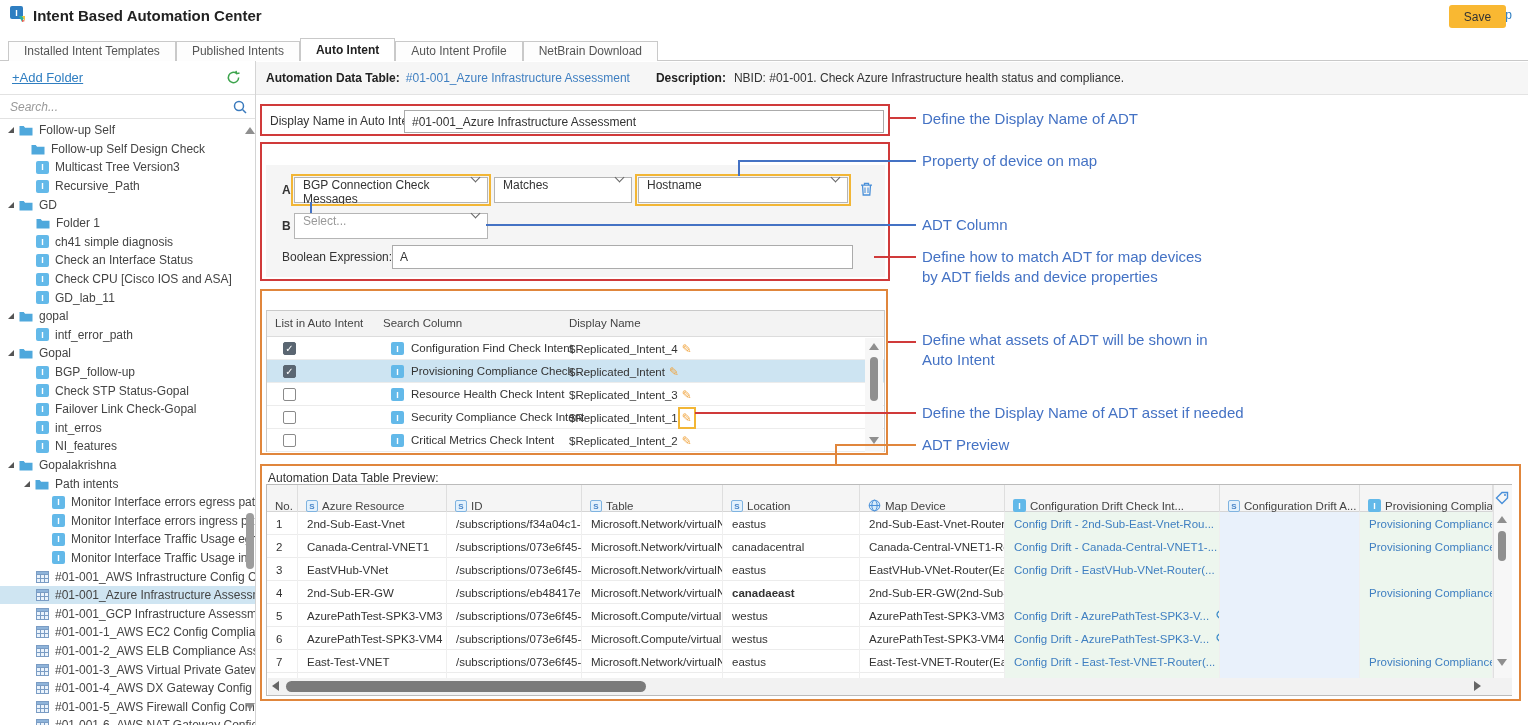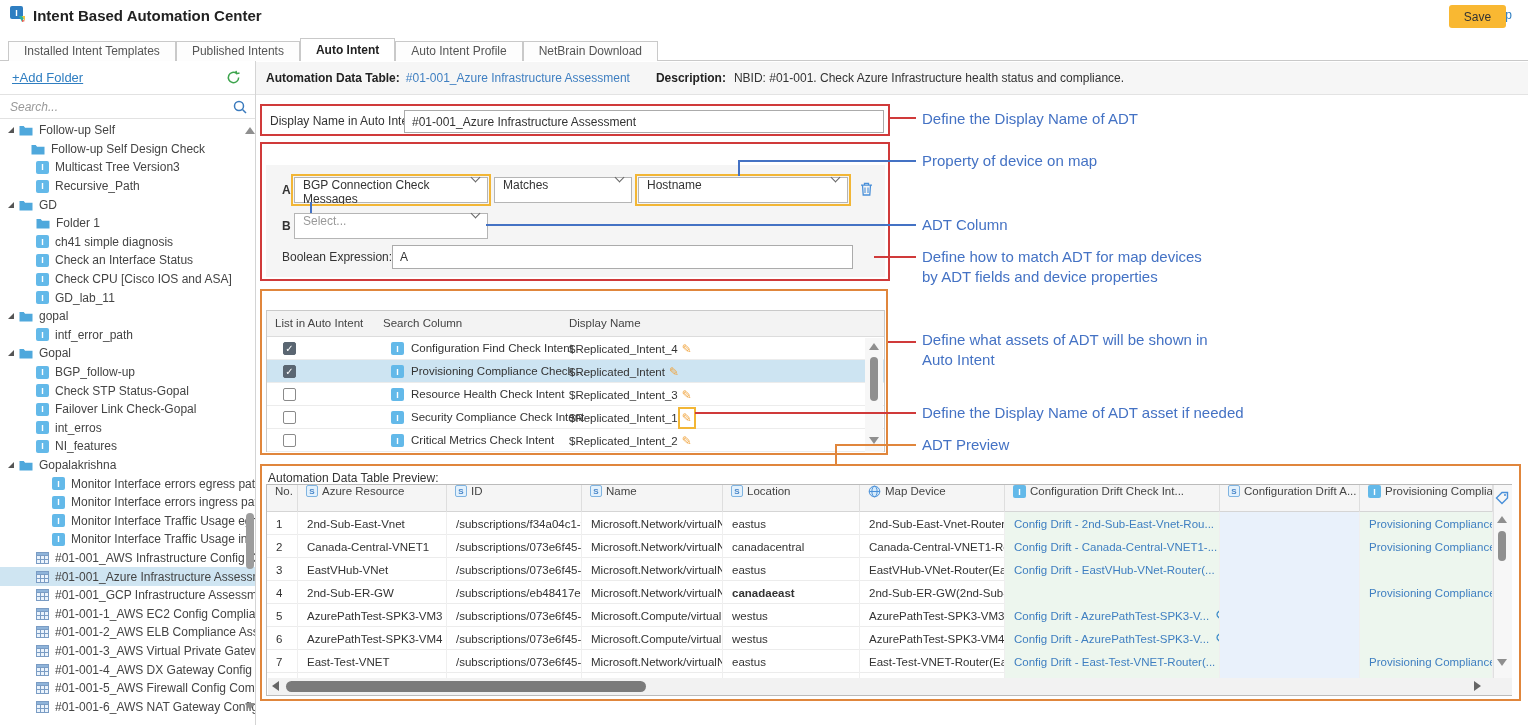--- a/index.html
+++ b/index.html
@@ -85,21 +85,21 @@
   .pencil { color:#f0a33c; font-size:12px; margin-left:4px; cursor:pointer; }
   .pencil.boxed { outline:2px solid #f2b636; outline-offset:2px; }
   .isb-track { position:absolute; right:1px; top:27px; width:18px; height:114px; background:#f7f7f7; }
   .sb-up { width:0; height:0; border-left:5px solid transparent; border-right:5px solid transparent; border-bottom:7px solid #8f8f8f; position:absolute; }
   .sb-down { width:0; height:0; border-left:5px solid transparent; border-right:5px solid transparent; border-top:7px solid #8f8f8f; position:absolute; }
   .sb-thumb { position:absolute; width:8px; background:#8f8f8f; border-radius:4px; }
 
   
   .ptable { position:absolute; left:4px; top:18px; width:1246px; height:212px; border:1px solid #bbb; background:#fff; font-size:11.5px; }
   .pthead { position:absolute; left:0; top:0; width:100%; height:27px; background:#f5f5f5; border-bottom:1px solid #d5d5d5; color:#444; }
-  .phcell { position:absolute; top:0; height:27px; display:flex; align-items:flex-start; gap:4px; padding-left:8px; border-right:1px solid #dedede; overflow:hidden; white-space:nowrap; }
+  .phcell { position:absolute; top:0; height:27px; display:flex; align-items:flex-end; gap:4px; padding-left:8px; border-right:1px solid #dedede; overflow:hidden; white-space:nowrap; }
   .pbody { position:absolute; left:0; top:27px; width:1226px; height:166px; overflow:hidden; }
   .prow { position:absolute; left:0; width:100%; height:23px; border-bottom:1px solid #ececec; }
   .pcell { position:absolute; top:0; height:23px; display:flex; align-items:center; padding-left:9px; border-right:1px solid #efefef; overflow:hidden; white-space:nowrap; color:#333; }
   .pcell.green { background:#edf6ee; }
   .pcell.blue { background:#e9f1fb; }
   .pcell .lnk { font-size:11.5px; }
   .pcell .eye { margin-left:7px; flex:none; cursor:pointer; }
   .sicon { width:12px; height:12px; background:#e3f1fc; border:1px solid #7fb3e0; border-radius:2px; color:#4a86c8; font-size:8px; font-weight:bold; display:inline-flex; align-items:center; justify-content:center; flex:none; }
   .pvsb { position:absolute; left:1226px; top:0; width:19px; height:193px; background:#f7f7f7; border-left:1px solid #e0e0e0; }
   .tagic { position:absolute; left:1228px; top:6px; cursor:pointer; }
@@ -261,20 +261,29 @@
         </div>
         <div class="tree-row" style="padding-left: 8px;">
           <span class="tri-exp"></span>
           <span class="icon-wrap">
             <svg width="14" height="12" viewBox="0 0 14 12">
               <path d="M0.5 2 h4.2 l1.4 1.8 h7.4 v7.7 h-13 z" fill="#4fa8dc"></path>
             </svg>
           </span>
           <span class="lab">Gopalakrishna</span>
         </div>
+        <div class="tree-row" style="padding-left: 24px;">
+          <span class="tri-exp"></span>
+          <span class="icon-wrap">
+            <svg width="14" height="12" viewBox="0 0 14 12">
+              <path d="M0.5 2 h4.2 l1.4 1.8 h7.4 v7.7 h-13 z" fill="#4fa8dc"></path>
+            </svg>
+          </span>
+          <span class="lab">Path intents</span>
+        </div>
         <div class="tree-row" style="padding-left: 52px;">
           <span class="ibadge">I</span>
           <span class="lab">Monitor Interface errors egress path</span>
         </div>
         <div class="tree-row" style="padding-left: 52px;">
           <span class="ibadge">I</span>
           <span class="lab">Monitor Interface errors ingress path</span>
         </div>
         <div class="tree-row" style="padding-left: 52px;">
           <span class="ibadge">I</span>
@@ -498,21 +507,21 @@
           <div class="phcell" style="left: 31px; width: 149px;">
             <span class="sicon">S</span>
             <span>Azure Resource</span>
           </div>
           <div class="phcell" style="left: 180px; width: 135px;">
             <span class="sicon">S</span>
             <span>ID</span>
           </div>
           <div class="phcell" style="left: 315px; width: 141px;">
             <span class="sicon">S</span>
-            <span>Name</span>
+            <span>Table</span>
           </div>
           <div class="phcell" style="left: 456px; width: 137px;">
             <span class="sicon">S</span>
             <span>Location</span>
           </div>
           <div class="phcell" style="left: 593px; width: 145px;">
             <span class="icon-wrap">
               <svg width="13" height="13" viewBox="0 0 13 13">
                 <circle cx="6.5" cy="6.5" r="5.3" fill="#d7ebfa" stroke="#4a90d9"></circle>
                 <ellipse cx="6.5" cy="6.5" rx="2.6" ry="5.3" fill="none" stroke="#4a90d9"></ellipse>

